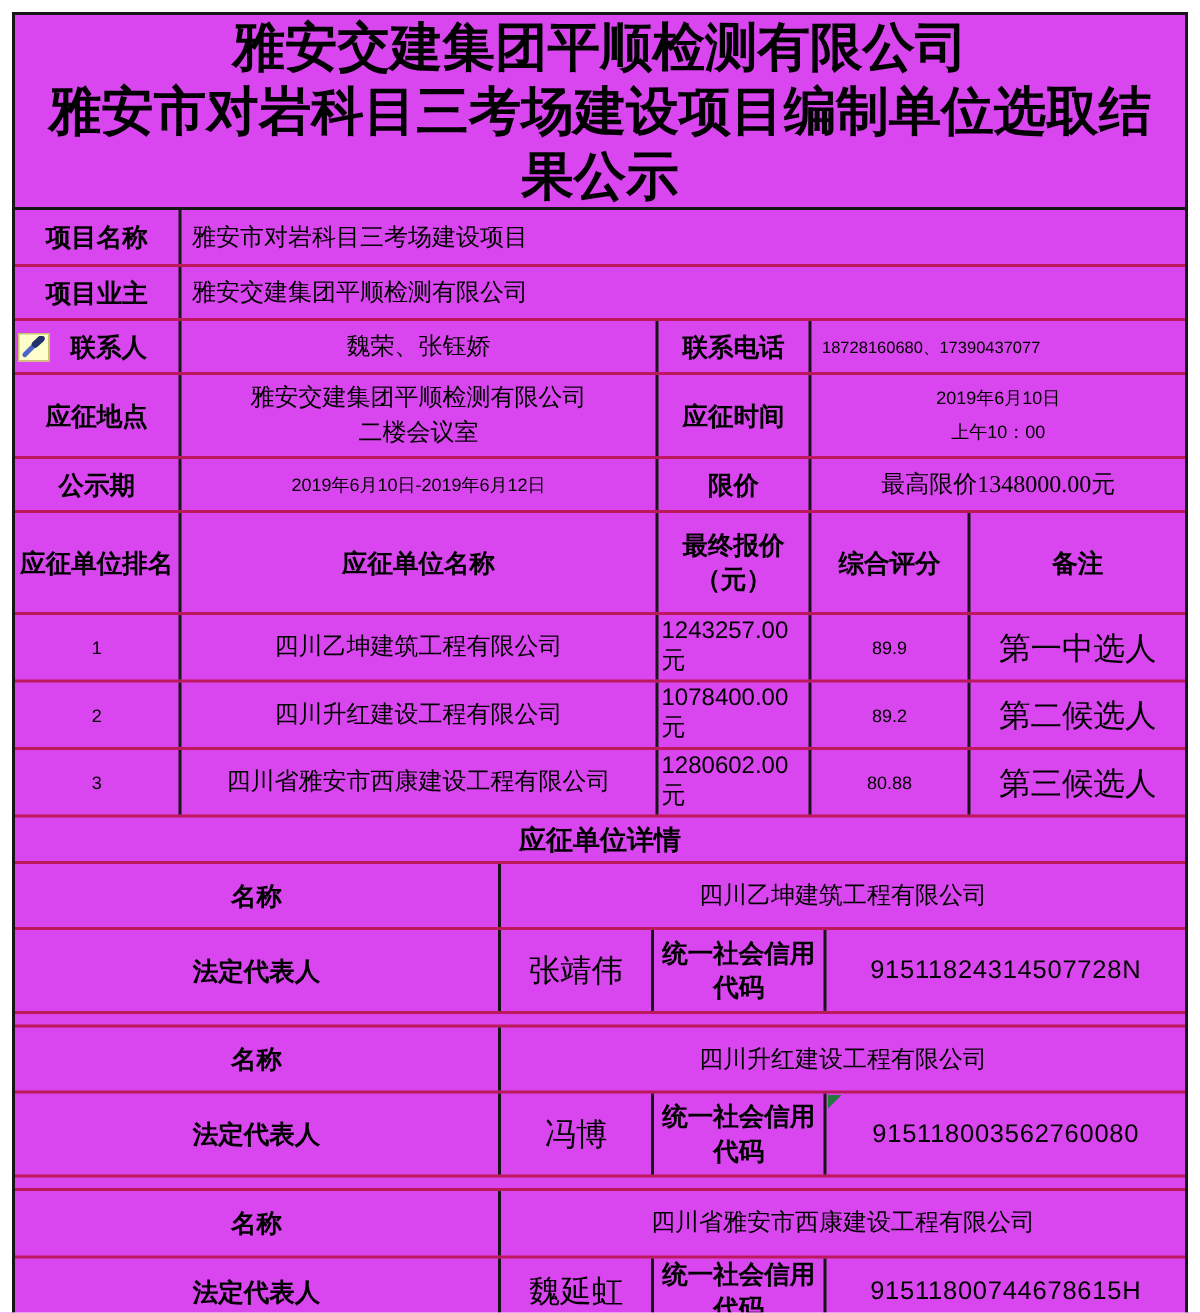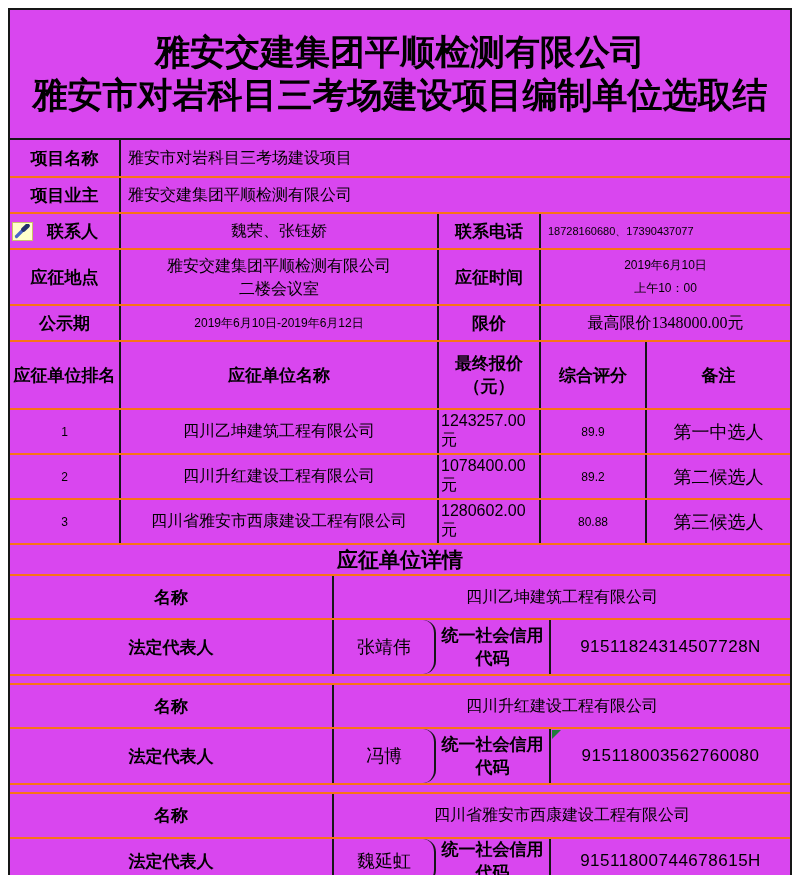--- a/index.html
+++ b/index.html
@@ -1,19 +1,19 @@
 <!DOCTYPE html>
 <html><head>
 <meta charset="utf-8">
 <style>
   * { box-sizing: border-box; margin: 0; padding: 0; }
   body { background: #ffffff; font-family: "Liberation Sans", sans-serif; color: #000; }
   .page { position: relative; width: 800px; height: 875px; overflow: hidden; background: #fff; }
   .sheet { position: absolute; left: 8px; top: 8px; width: 784px; border: 2px solid #161616; border-bottom: none; background: #d946ef; }
-  .row { display: flex; border-bottom: 2px solid #f97316; align-items: stretch; }
+  .row { display: flex; border-bottom: 2px solid #be185d; align-items: stretch; }
   .cell { border-right: 2px solid #161616; display: flex; align-items: center; justify-content: center; text-align: center; overflow: hidden; }
   .cell.last { border-right: none; }
   
   .w1 { width: 111px; } .w2 { width: 318px; } .w3 { width: 102px; } .w4 { width: 106px; } .w5 { flex: 1; }
   .wv { flex: 1; }       
   
   .d1 { width: 324px; } .d2 { width: 102px; } .d3 { width: 115px; } .d4 { flex: 1; }
 
   .title-row { flex-direction: column; justify-content: center; padding: 2px 0; height: 130px; border-bottom: 2px solid #161616; display: flex; }
   .title-line { font-size: 35px; line-height: 43px; font-weight: bold; text-align: center; font-family: "Liberation Serif", serif; letter-spacing: 0px; }
@@ -28,41 +28,42 @@
   .h-r4 { height: 56px; } .h-r5 { height: 36px; }
   .h-head { height: 68px; } .h-data { height: 45px; }
   .h-bar { height: 31px; }
   .h-name { height: 44px; } .h-rep { height: 56px; }
   .h-name3 { height: 45px; } .h-rep3 { height: 46px; }
   .gap-row { height: 9px; }
   .sliver-row { height: 5px; border-bottom: none; }
   .sliver-row .cell { border-right: 2px solid #161616; }
   .sliver-row .cell.last { border-right: none; }
 
-  .section-bar { font-weight: bold; font-size: 21px; justify-content: center; border-radius: 10px; }
+  .section-bar { font-weight: bold; font-size: 18px; justify-content: center; border-radius: 10px; }
 
   .contact-cell { justify-content: flex-start; padding-left: 2px; gap: 14px; }
   .note-icon { width: 21px; height: 19px; background: #ffffcc; border: 1px solid #c9c36a; display: inline-flex; align-items: center; justify-content: center; flex: none; }
   .rel { position: relative; }
   .err-tri { position: absolute; left: 1px; top: 1px; width: 0; height: 0;
              border-top: 9px solid #217a3c; border-right: 9px solid transparent; }
-  .rep-name { font-size: 18px; border-radius: 13px; }
+  .rep-name { font-size: 21px; }
   .code-val { font-size: 17px; letter-spacing: 0.5px; }
   .price { font-size: 16px; padding-left: 2px; justify-content: flex-start; text-align: left; }
   .phone { font-size: 11px; }
 </style>
 </head>
 <body>
 
 <div class="page">
   <div class="sheet">
 
     <div class="title-row">
       <div class="title-line">雅安交建集团平顺检测有限公司</div>
       <div class="title-line">雅安市对岩科目三考场建设项目编制单位选取结</div>
+      <div class="title-line">果公示</div>
     </div>
 
     <div class="row h-r1">
       <div class="cell w1 label">项目名称</div>
       <div class="cell wv kai left last">雅安市对岩科目三考场建设项目</div>
     </div>
 
     <div class="row h-r2">
       <div class="cell w1 label">项目业主</div>
       <div class="cell wv kai left last">雅安交建集团平顺检测有限公司</div>

